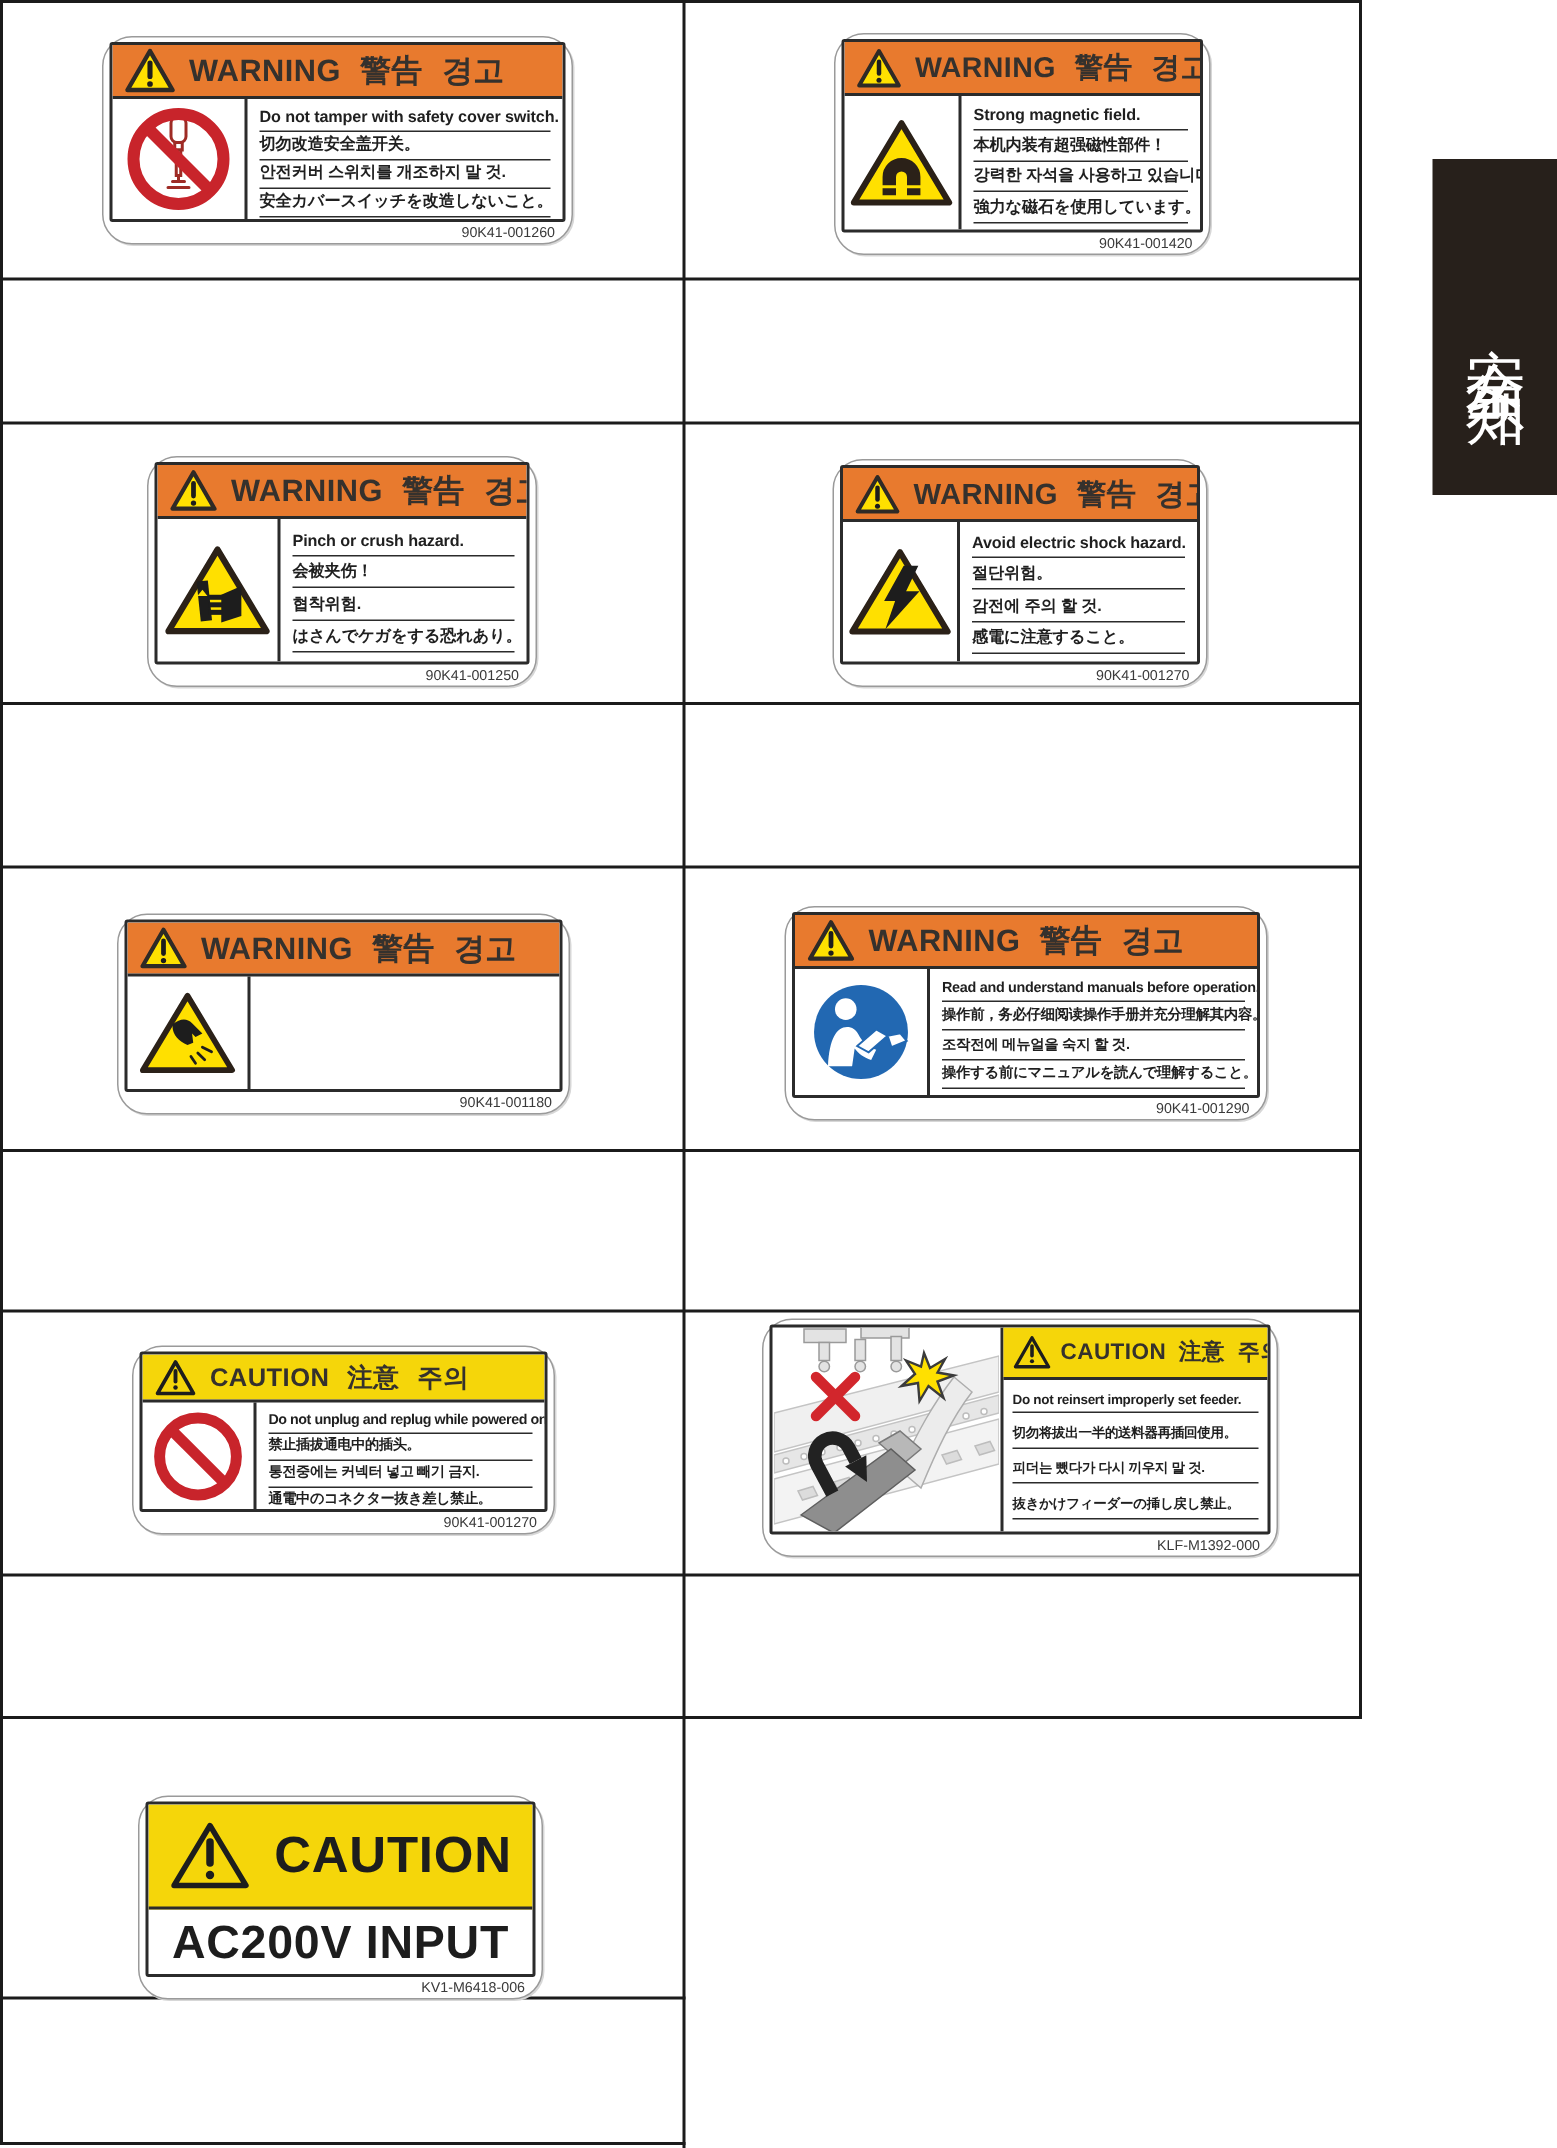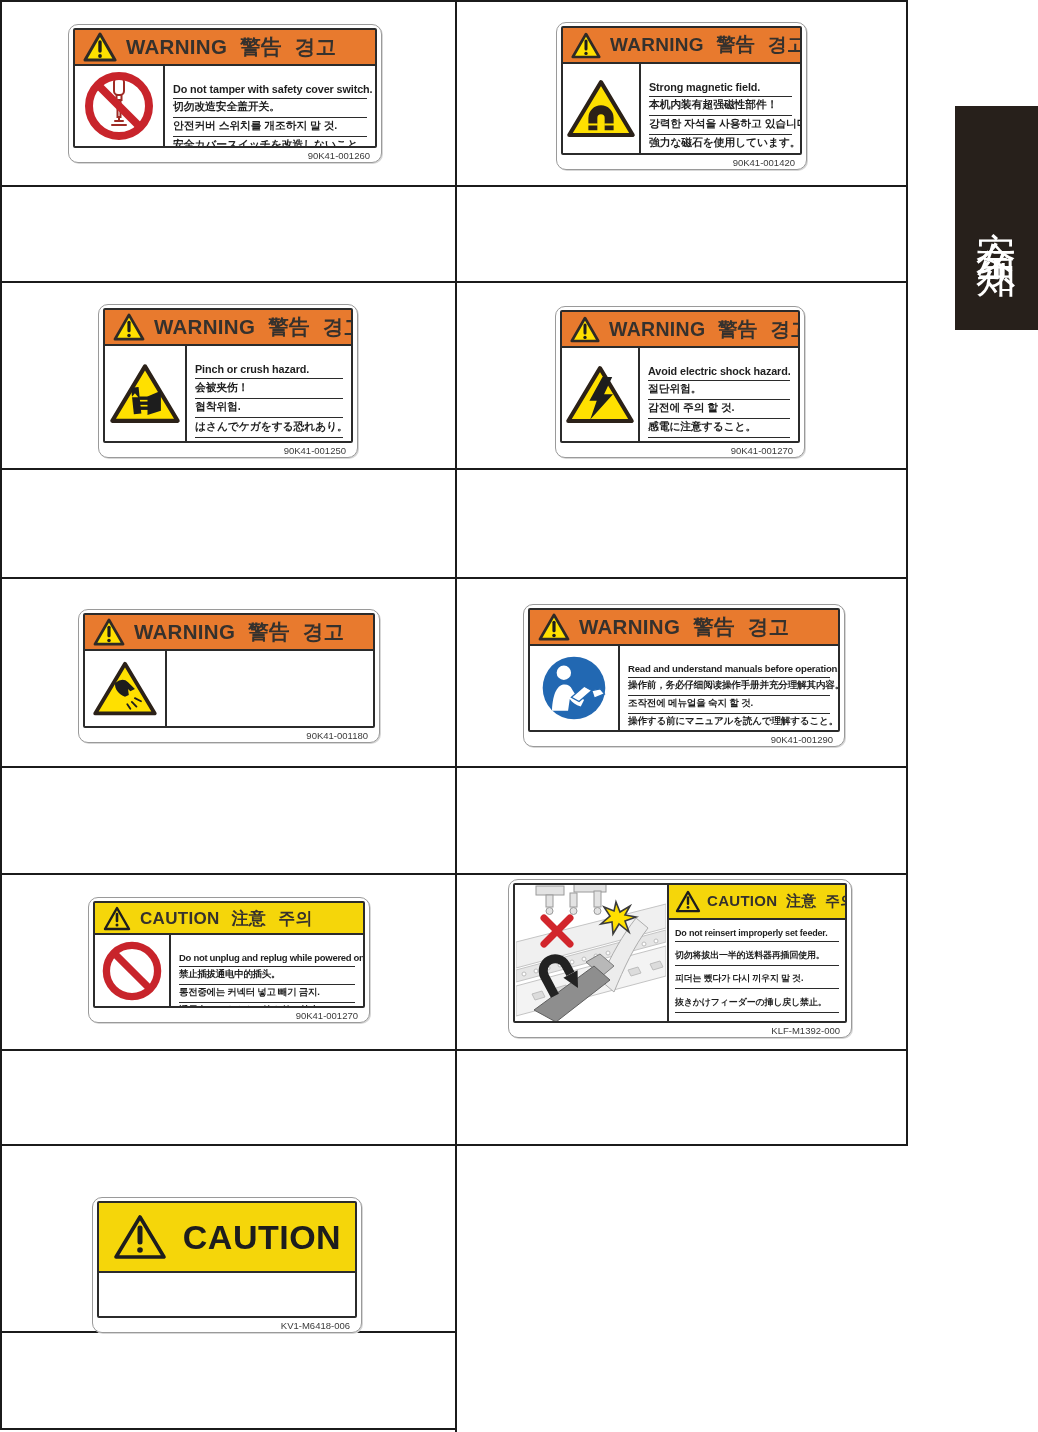--- a/index.html
+++ b/index.html
@@ -1,36 +1,36 @@
 <!DOCTYPE html>
 <html><head>
 <meta charset="utf-8">
 <style>
   html,body{margin:0;padding:0;background:#fff;}
   body{width:1038px;height:1432px;position:relative;overflow:hidden;
        font-family:"Liberation Sans", sans-serif;}
   .gridline{position:absolute;background:#1b1b1b;}
 
   
-  .sticker{position:absolute;background:#fff;border:1.5px solid #9a9a9a;border-radius:10px;
+  .sticker{position:absolute;background:#fff;border:1.5px solid #9a9a9a;border-radius:20px;
            box-sizing:border-box;padding:3px 4px 14px 4px;display:flex;flex-direction:column;
            box-shadow:1px 1px 0 #d7d7d7;}
   .inner{flex:1;border:2px solid #2b2b2b;border-radius:2px;display:flex;flex-direction:column;
          overflow:hidden;min-height:0;background:#fff;}
   .head{height:34px;flex:none;display:flex;align-items:center;gap:9px;padding:0 8px;}
   .head.warn{background:#E87A2E;}
   .head.caution{background:#F5D60A;}
   .head-text{font-weight:bold;color:#35312d;font-size:20.5px;letter-spacing:.3px;
              word-spacing:7px;white-space:nowrap;}
   .tri{display:flex;flex:none;}
   .lbody{flex:1;display:flex;min-height:0;border-top:2px solid #2b2b2b;}
   .icon-cell{width:88px;flex:none;display:flex;align-items:center;justify-content:center;
              border-right:2px solid #2b2b2b;}
   .text-cell{flex:1;display:flex;flex-direction:column;justify-content:space-evenly;
-             padding:16px 8px 3px 8px;min-width:0;}
+             padding:5px 8px 3px 8px;min-width:0;}
   .line{font-weight:bold;color:#1f1f1f;font-size:10.8px;letter-spacing:-0.1px;
         border-bottom:1.4px solid #2b2b2b;padding:1px 0 3px 0;white-space:nowrap;}
   .code{position:absolute;right:11px;bottom:1px;font-size:9.5px;color:#3a3a3a;}
 
   
   .L2 .icon-cell{width:76px;} .L2 .head-text{font-size:19px;}
   .L3 .icon-cell{width:80px;}
   .L4 .icon-cell{width:76px;} .L4 .head-text{font-size:19.5px;}
   .L5 .icon-cell{width:80px;}
   .L6 .icon-cell{width:88px;} .L6 .line{font-size:9.6px;letter-spacing:-0.2px;}
@@ -394,15 +394,18 @@
     <div class="ac-head">
       <span class="tri">
           <svg width="54" height="46" viewBox="0 0 54 46">
             <path d="M27 3 L51 43 L3 43 Z" fill="none" stroke="#1d1d1d" stroke-width="3.6" stroke-linejoin="round"></path>
             <line x1="27" y1="14" x2="27" y2="28" stroke="#1d1d1d" stroke-width="5" stroke-linecap="round"></line>
             <circle cx="27" cy="36" r="2.8" fill="#1d1d1d"></circle>
           </svg>
         </span>
       <span class="ac-title">CAUTION</span>
     </div>
+    <div class="ac-body">
+      <span class="ac-text">AC200V INPUT</span>
+    </div>
   </div>
   <div class="code">KV1-M6418-006</div>
 </div>
 
 </body></html>

